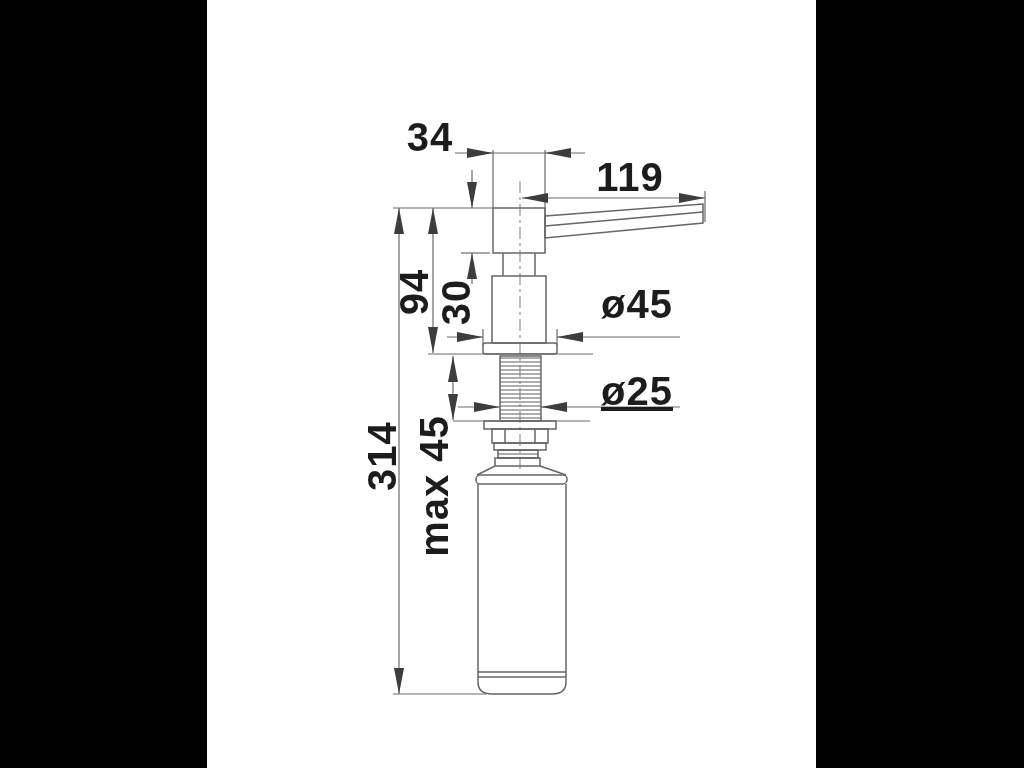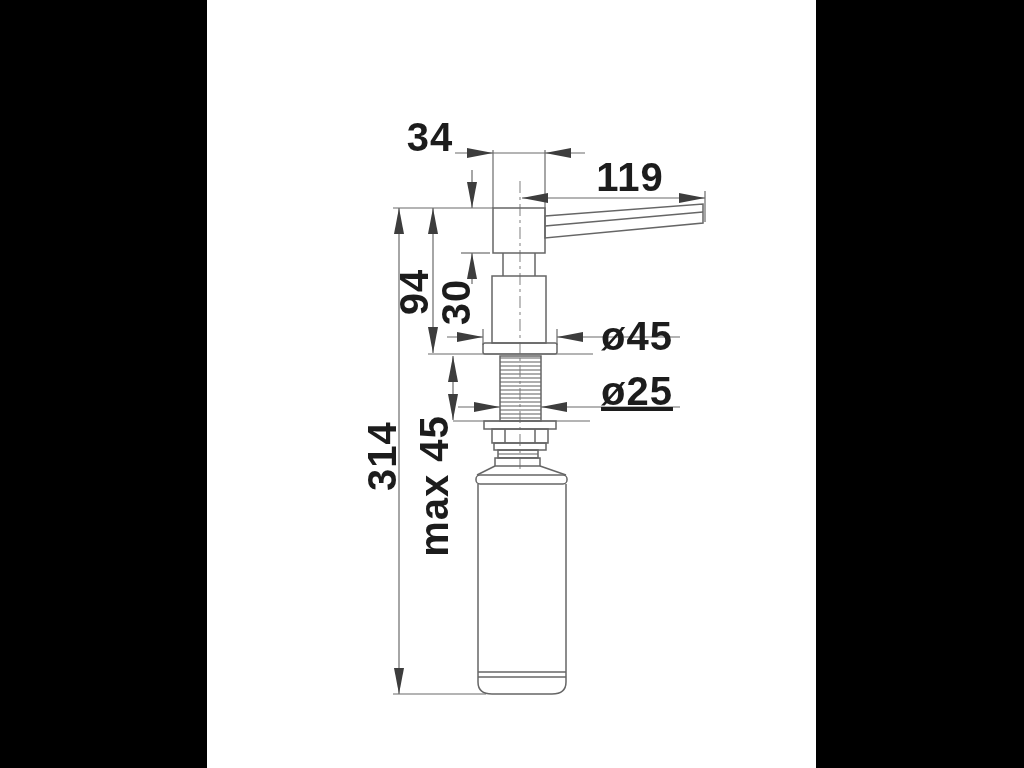--- a/index.html
+++ b/index.html
@@ -122,17 +122,17 @@
       <polygon points="557,337 583,332 583,342"></polygon>
       <polygon points="500,407 474,402 474,412"></polygon>
       <polygon points="541,407 567,402 567,412"></polygon>
     </g>
   </svg>
 
   <div class="dim-label" style="left:430px;top:137px;">34</div>
   <div class="dim-label" style="left:630px;top:177px;">119</div>
   <div class="dim-label rot" style="left:414px;top:292px;">94</div>
   <div class="dim-label rot" style="left:456px;top:302px;">30</div>
-  <div class="dim-label" style="left:637px;top:336px;">ø45</div>
+  <div class="dim-label" style="left:637px;top:304px;">ø45</div>
   <div class="dim-label" style="left:637px;top:391px;text-decoration:underline;">ø25</div>
   <div class="dim-label rot" style="left:434px;top:486px;">max 45</div>
   <div class="dim-label rot" style="left:382px;top:456px;">314</div>
 </div>
 
 </body></html>

